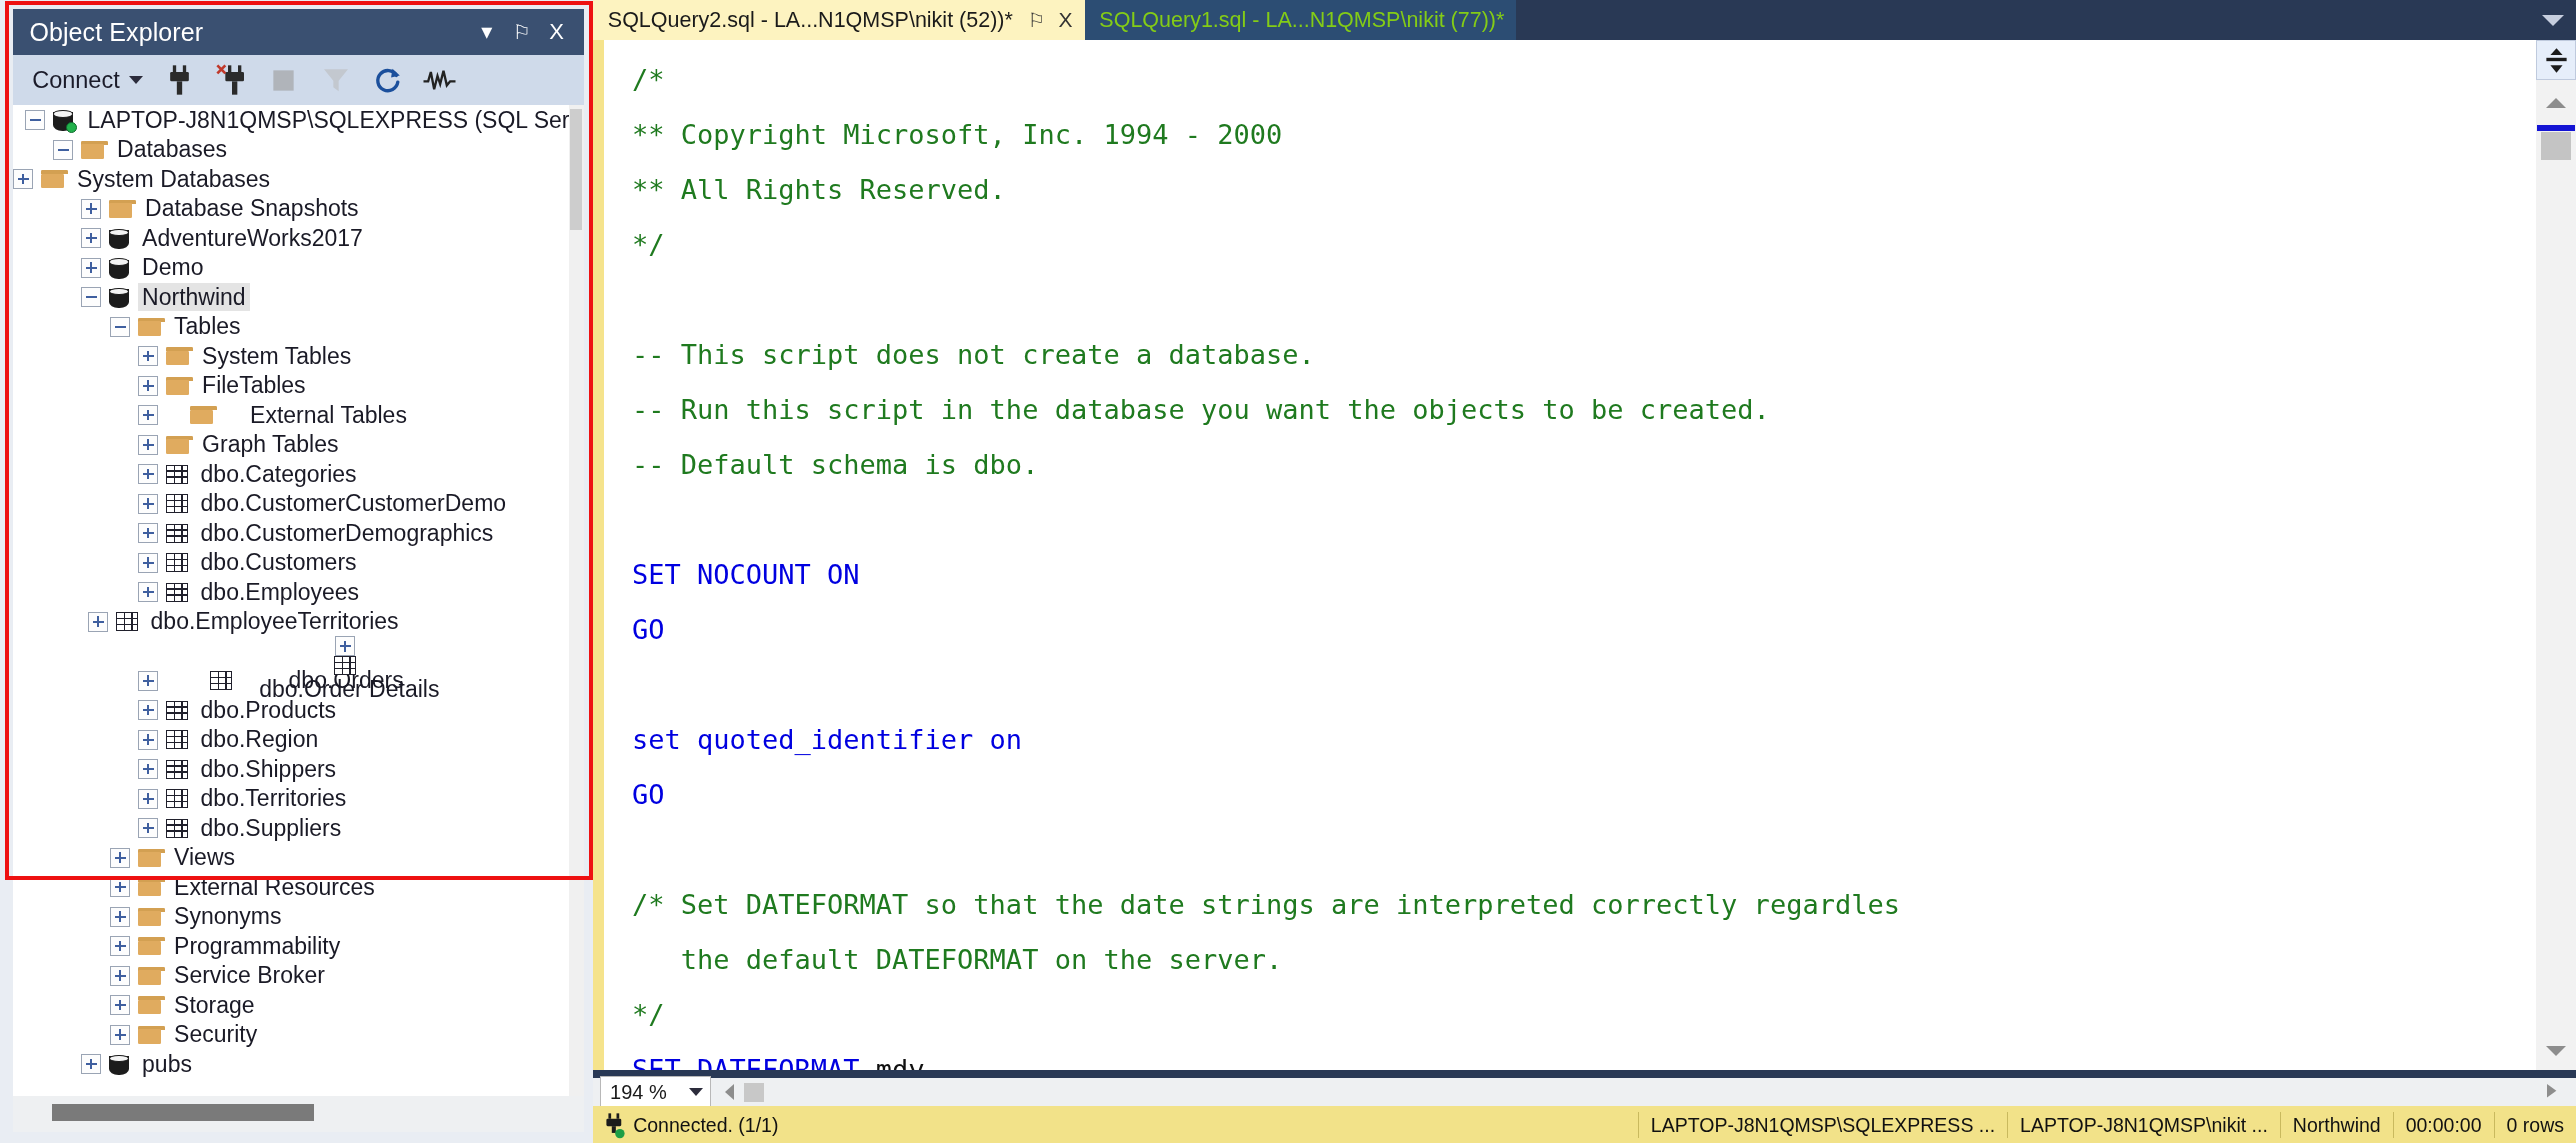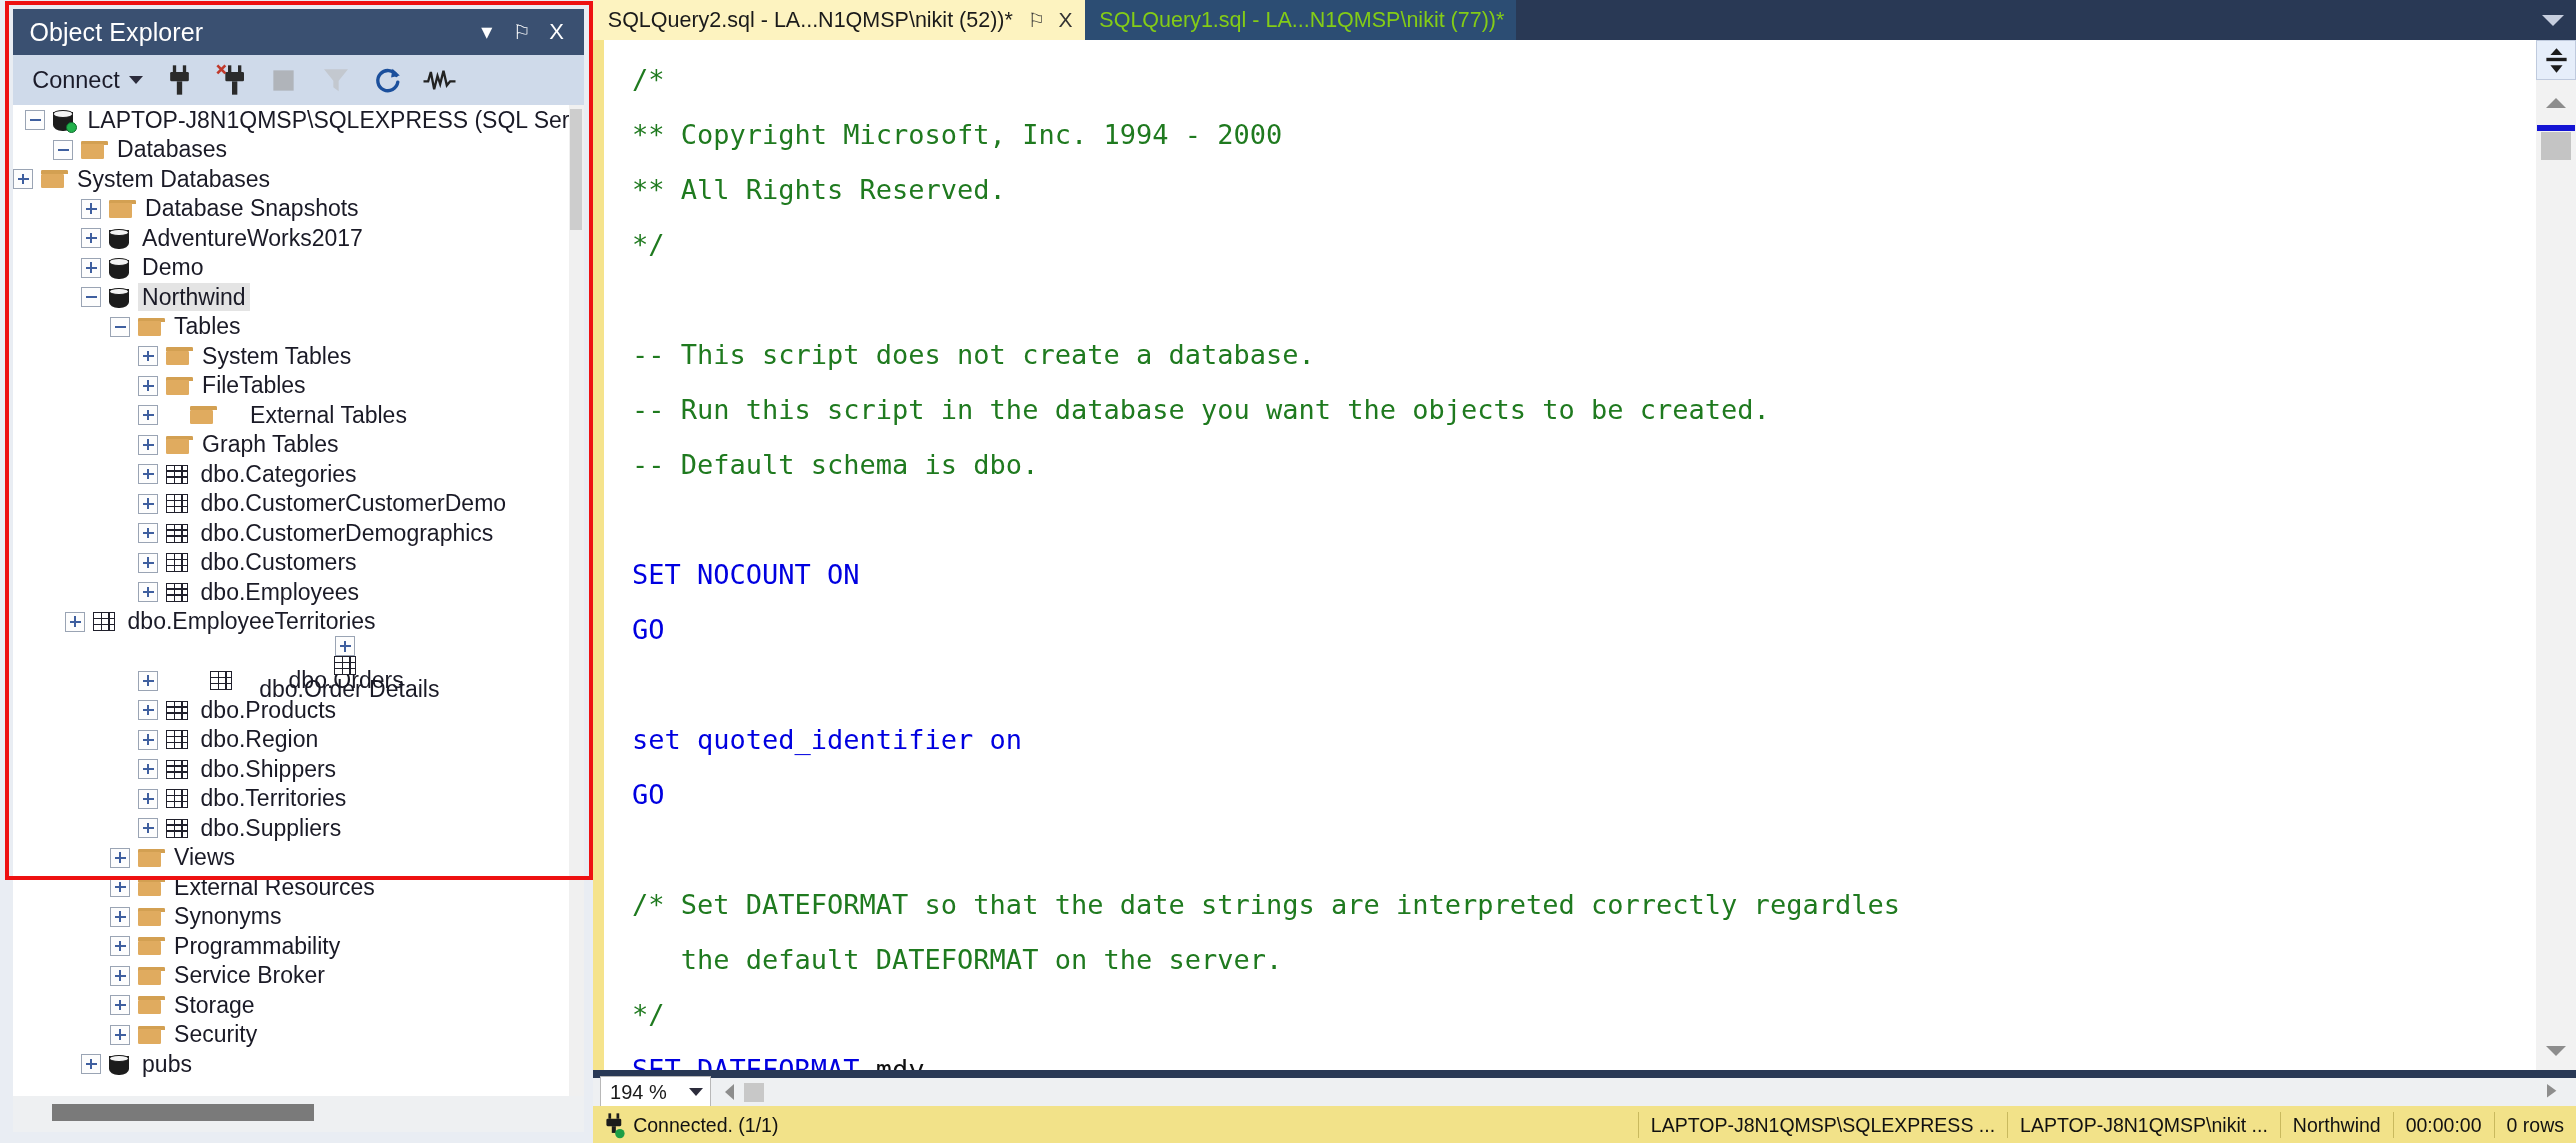--- a/index.html
+++ b/index.html
@@ -382,21 +382,21 @@
             <span class="ic">
               <span class="ic-tbl">
                 <i class="h1"></i>
                 <i class="h2"></i>
                 <i class="v1"></i>
                 <i class="v2"></i>
               </span>
             </span>
             <span class="lb">dbo.Employees</span>
           </div>
-          <div class="node" style="padding-left: 52px;">
+          <div class="node" style="padding-left: 75px;">
             <span class="exp plus"></span>
             <span class="ic">
               <span class="ic-tbl">
                 <i class="h1"></i>
                 <i class="h2"></i>
                 <i class="v1"></i>
                 <i class="v2"></i>
               </span>
             </span>
             <span class="lb">dbo.EmployeeTerritories</span>

